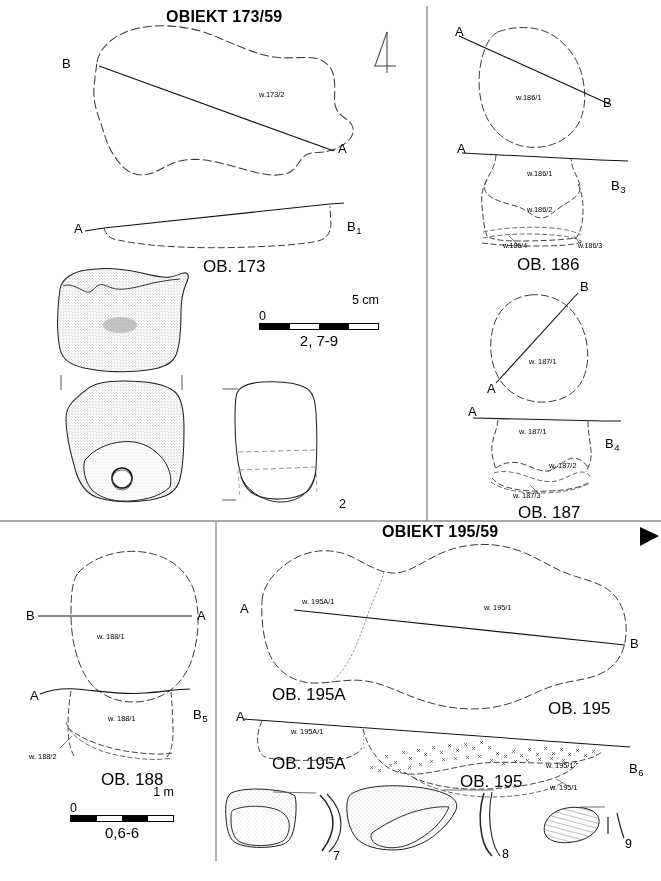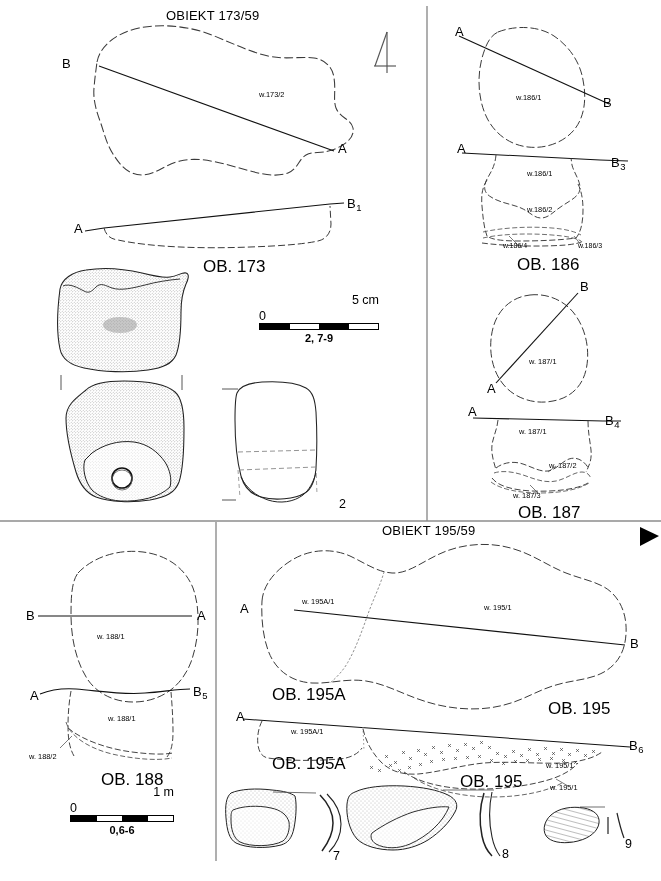--- a/index.html
+++ b/index.html
@@ -24,48 +24,48 @@
     top: 0;
     left: 0;
   }
   .lbl {
     position: absolute;
     white-space: nowrap;
     line-height: 1;
     font-family: "Liberation Sans", sans-serif;
   }
   .t-title {
-    font-size: 13px;
-    font-weight: normal;
+    font-size: 16px;
+    font-weight: bold;
     letter-spacing: 0.2px;
   }
   .t-ab {
     font-size: 13px;
   }
   .t-ob {
     font-size: 17px;
   }
   .t-w {
     font-size: 7.4px;
   }
   .t-wsm {
     font-size: 7px;
   }
   .t-scale {
     font-size: 12.5px;
   }
   .t-scale-cap {
-    font-size: 11px;
-    font-weight: bold;
+    font-size: 15px;
   }
   .t-num {
     font-size: 12.5px;
   }
   .abwrap {
     position: absolute;
+    margin-top: 23px;
   }
   .abwrap .main {
     font-size: 13px;
   }
   .abwrap .sub {
     font-size: 9.5px;
     vertical-align: -0.35em;
     padding-left: 0.5px;
   }
   

